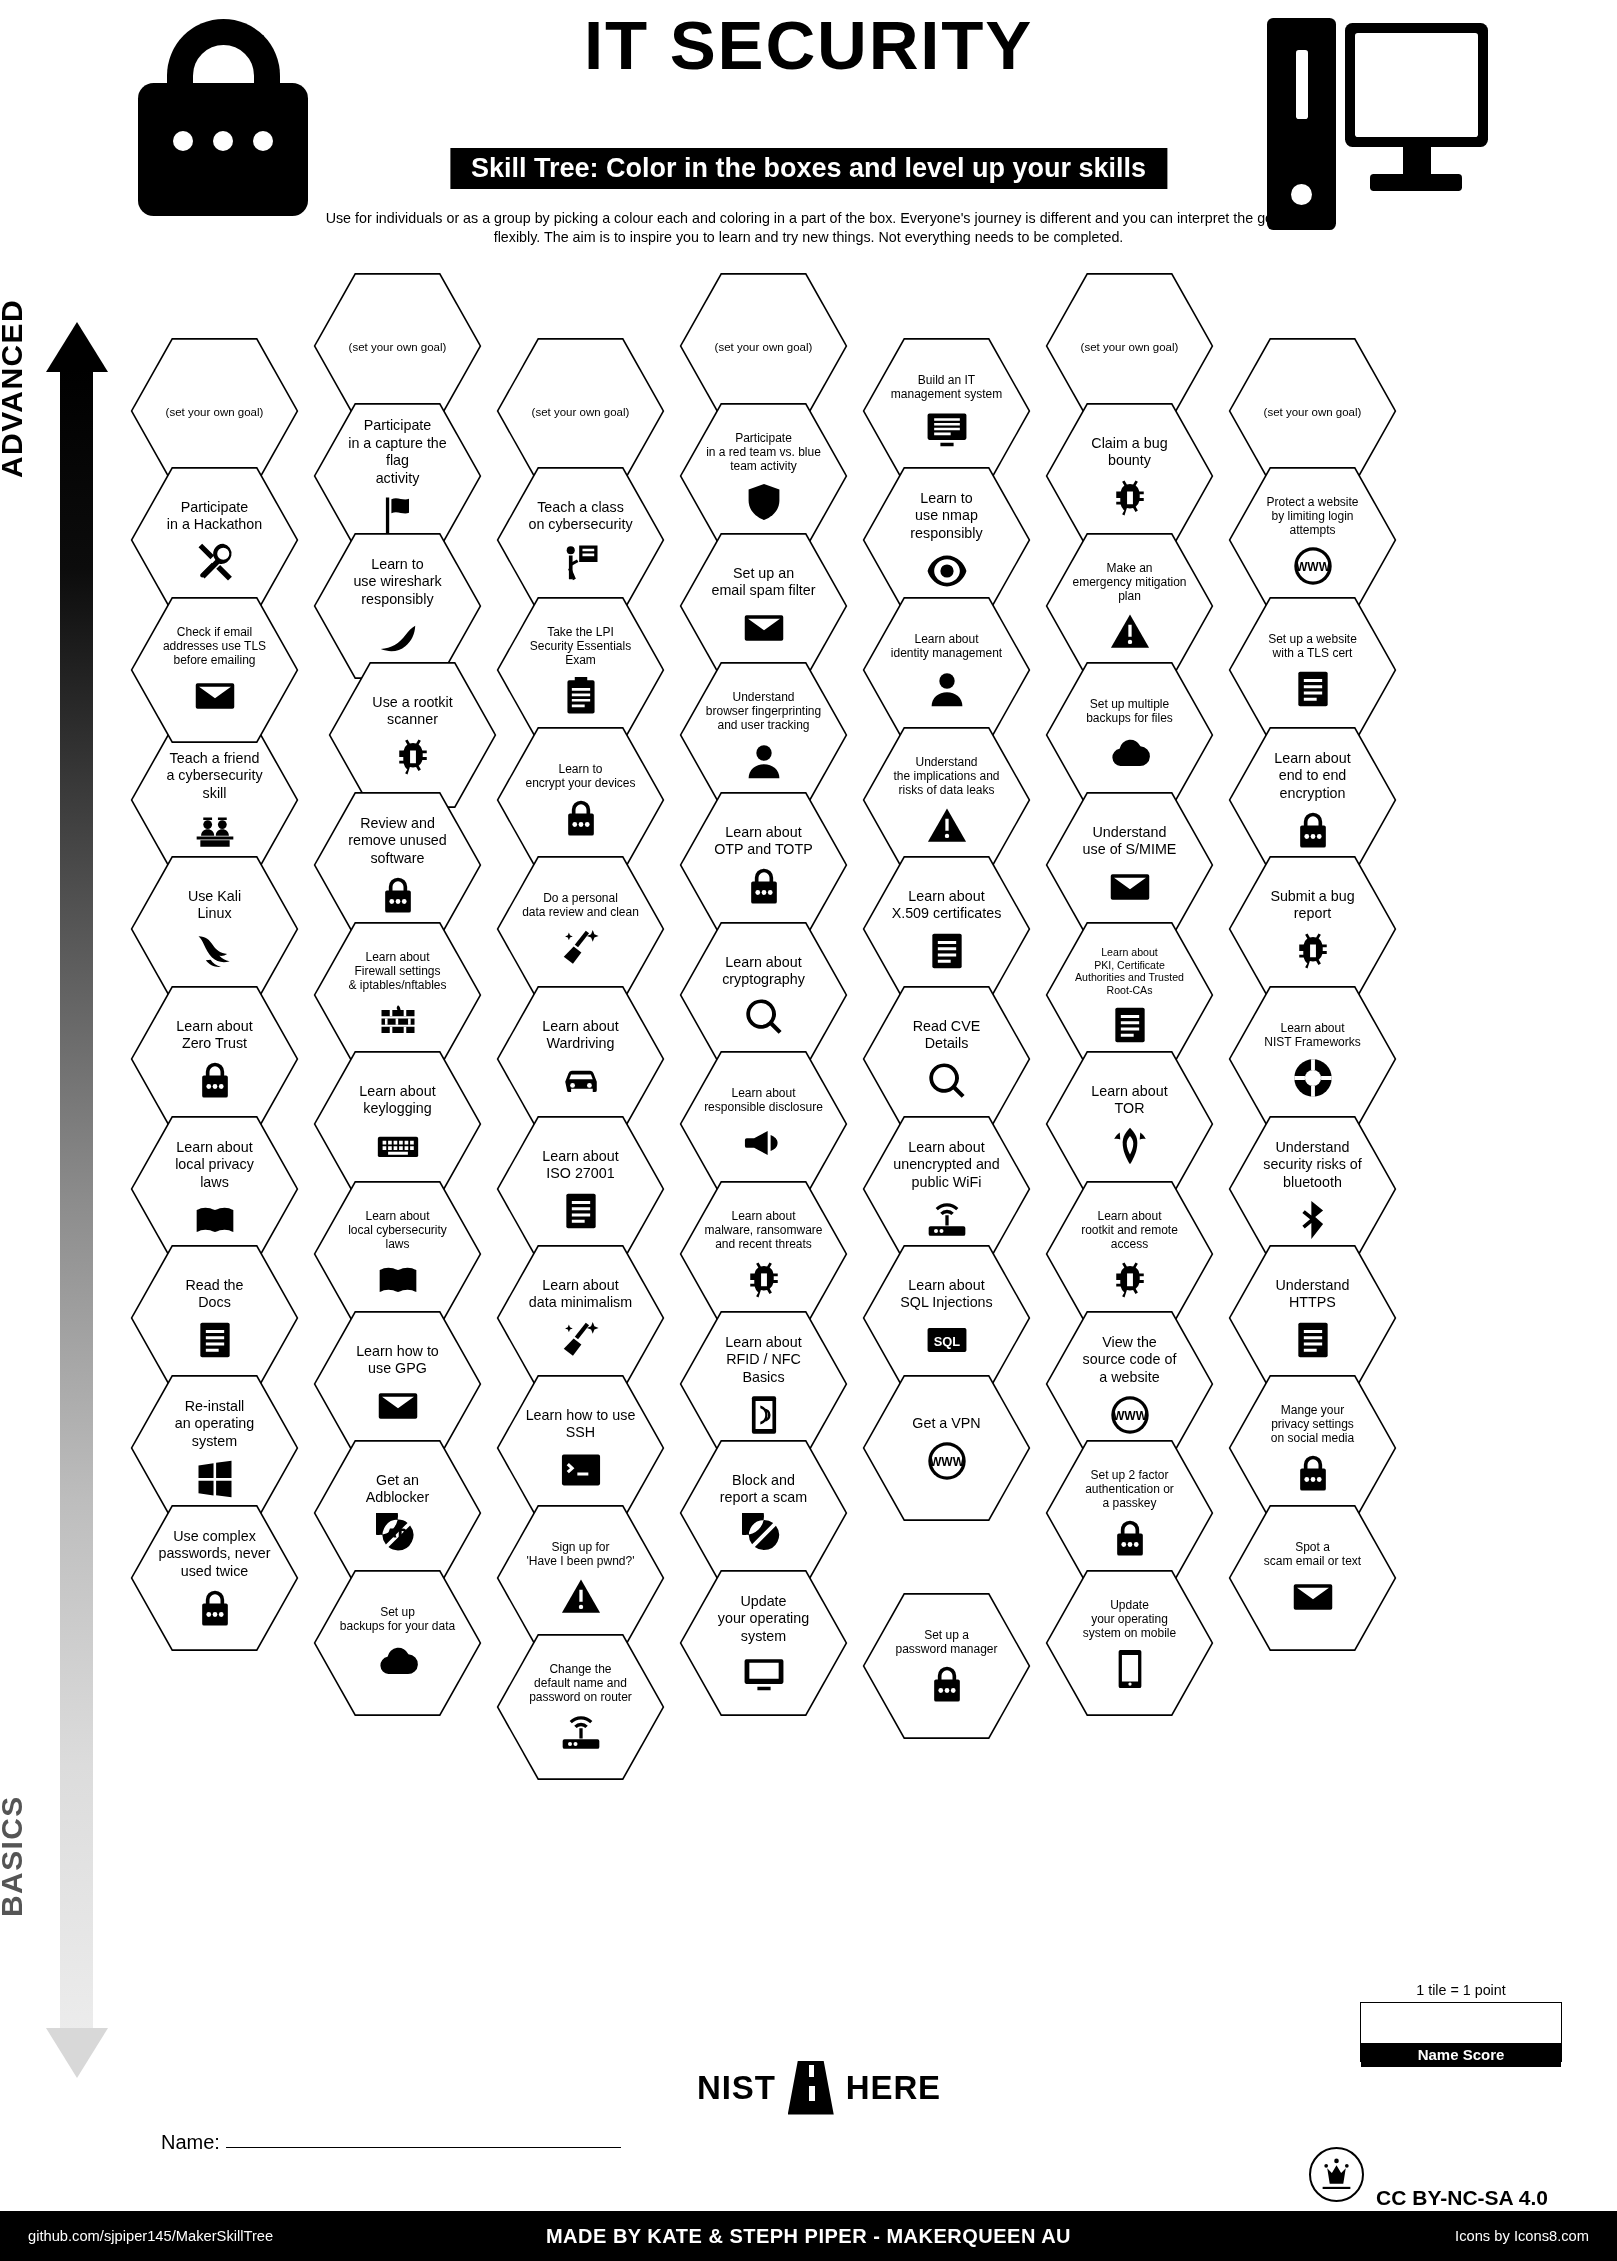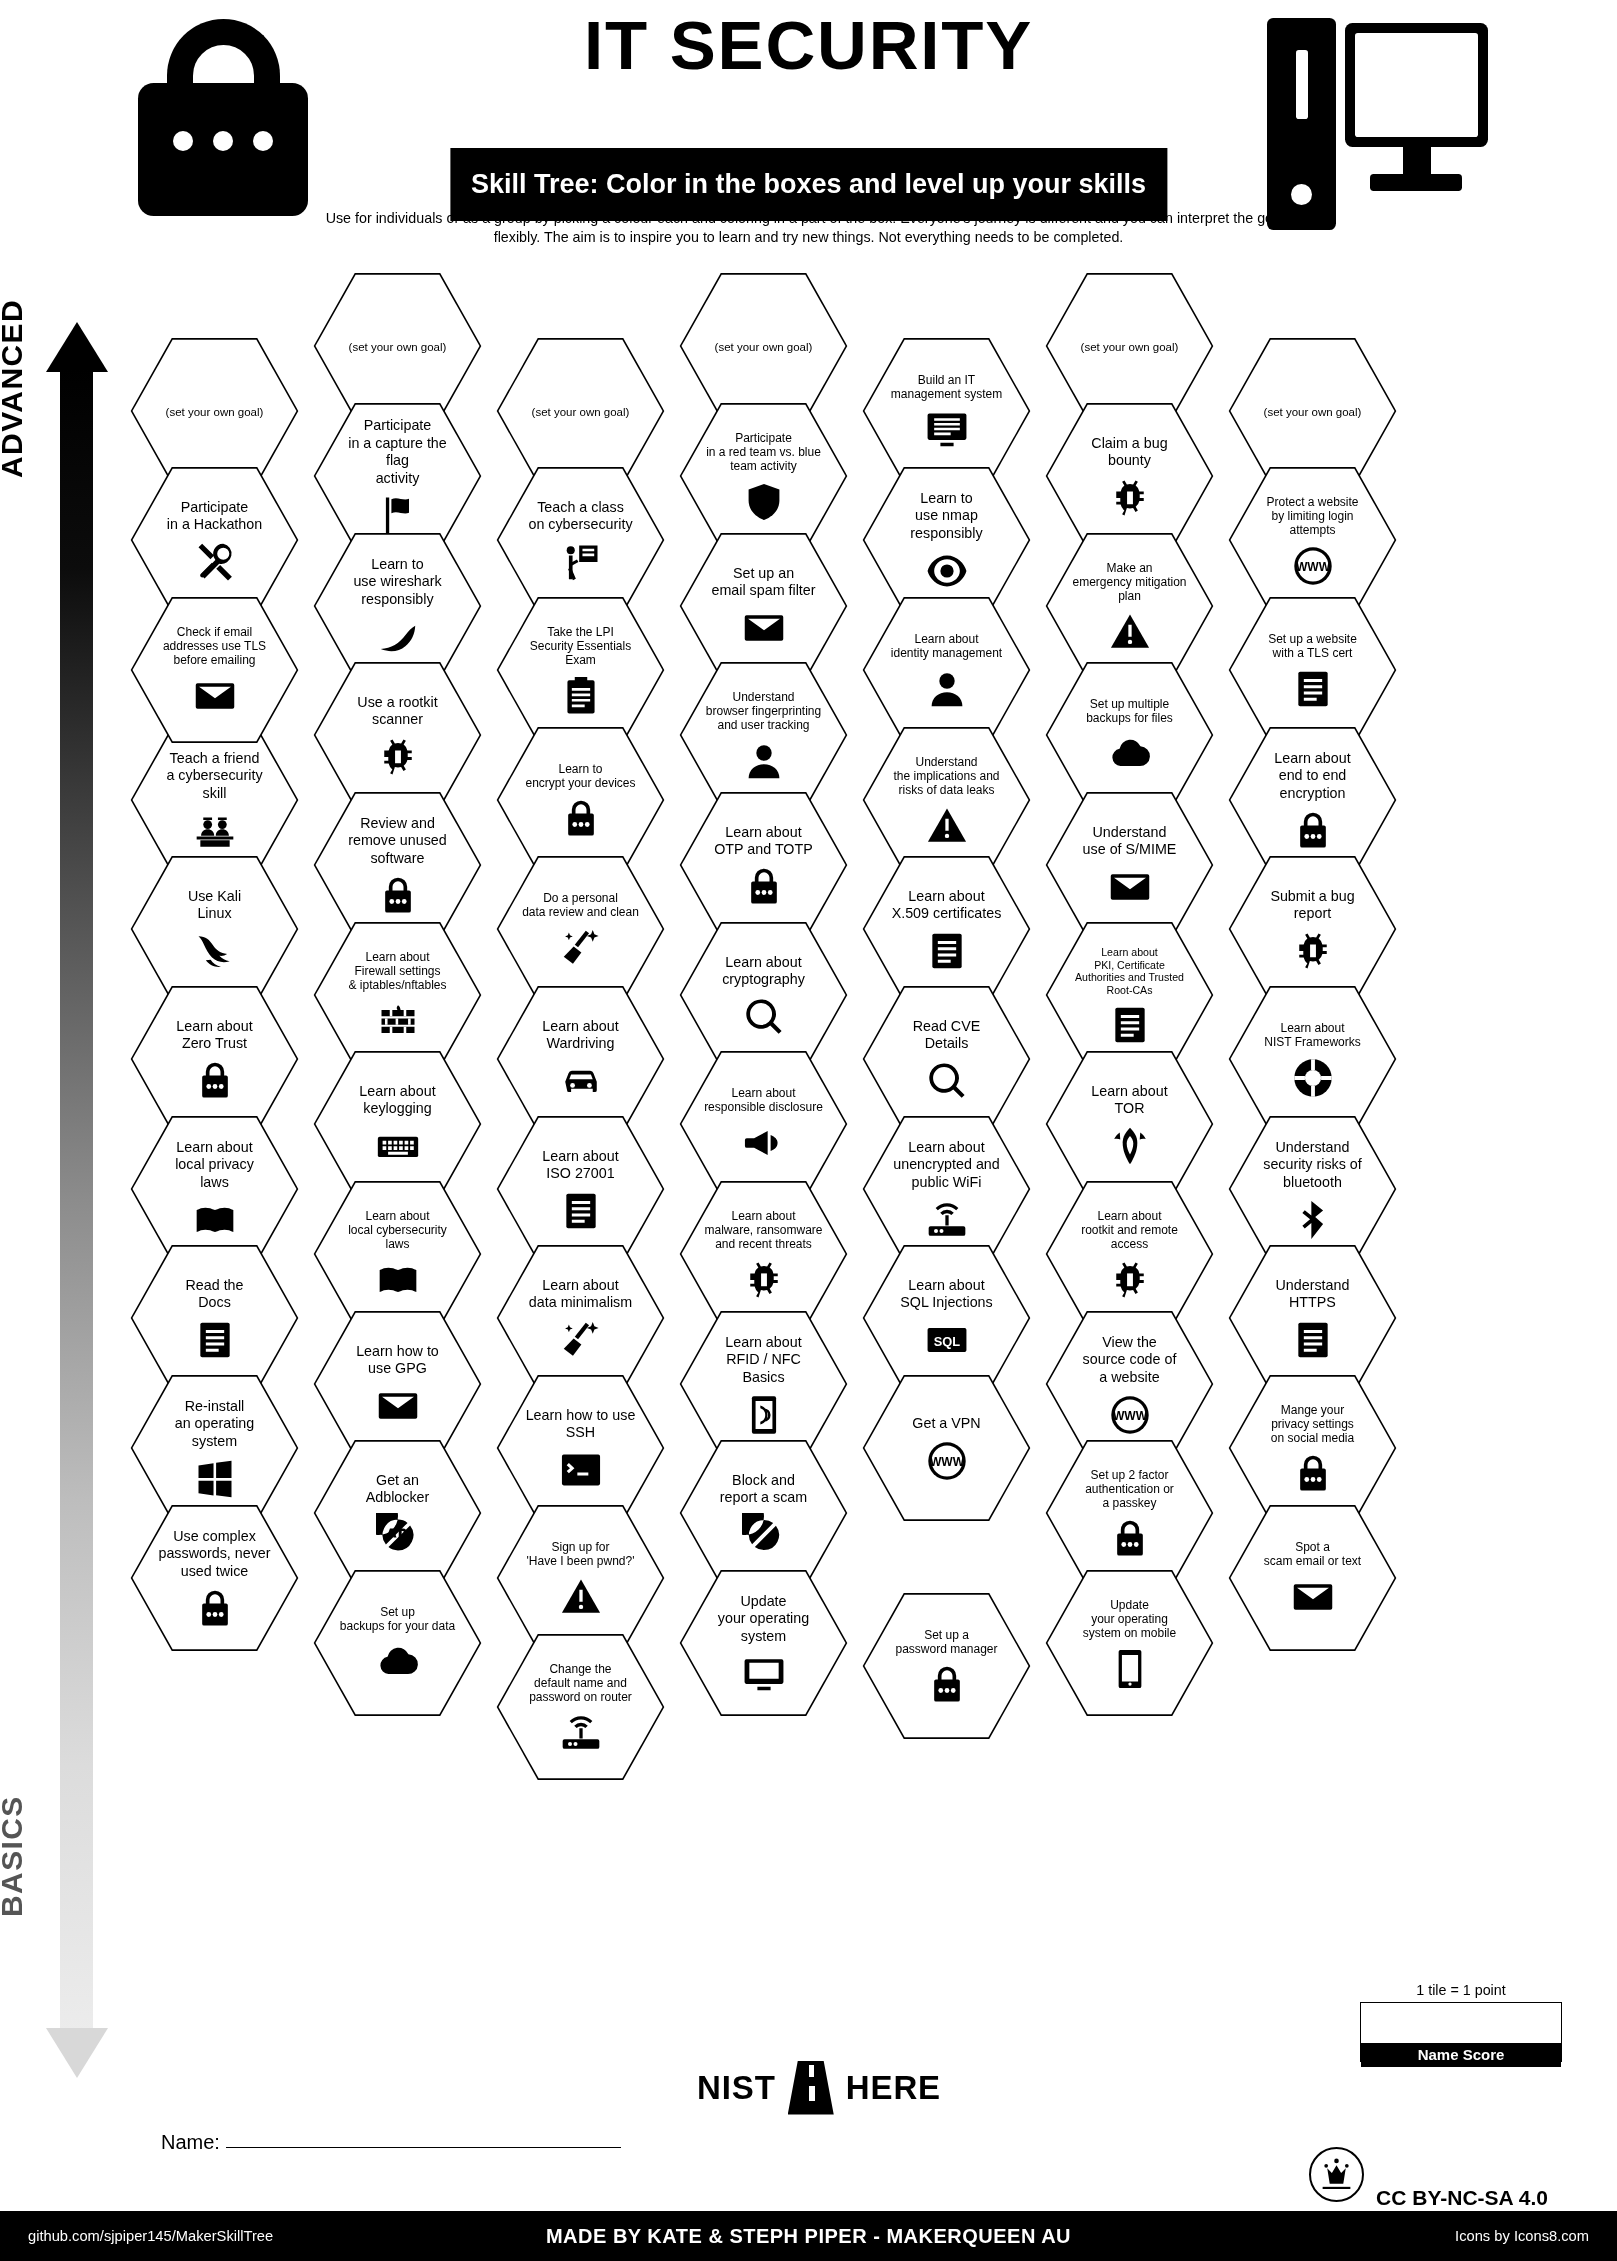--- a/index.html
+++ b/index.html
@@ -31,21 +31,21 @@
   .pc-monitor-inner { position:absolute; left:10px; top:10px; right:10px; bottom:10px; background:#fff; border-radius:2.8px; }
   .pc-neck { position:absolute; left:136px; top:138px; width:28px; height:28px; background:#000; }
   .pc-base { position:absolute; left:103px; top:165px; width:92px; height:16.6px; background:#000; border-radius:3.7px; }
 
   #title {
     position:absolute; left:0; top:6.4px; width:1617px; text-align:center;
     font-size:69px; font-weight:bold; letter-spacing:1.8px;
   }
   #subtitle-bar {
     position:absolute; left:50%; transform:translateX(-50%); top:148px;
-    background:#000; color:#fff; padding:21px 21px; font-size:27px; font-weight:bold; white-space:nowrap;
+    background:#000; color:#fff; padding:5px 21px; font-size:27px; font-weight:bold; white-space:nowrap;
   }
   #blurb {
     position:absolute; left:50%; transform:translateX(-50%); top:209px; width:966px;
     text-align:center; font-size:14.3px; line-height:1.35;
   }
 
   
   #arrow { position:absolute; left:28px; top:322px; width:97px; height:1756px; }
   #arrow-head-top {
     position:absolute; left:17.5px; top:0; width:0; height:0;
@@ -303,21 +303,21 @@
         <div class="hex-label">Learn to<br>use wireshark<br>responsibly</div>
         <div class="hex-icon">
           <svg width="44" height="44" viewBox="0 0 24 24" aria-hidden="true">
             <g fill="#000">
               <path d="M2.6 18.6c5.6-.4 10.2-3 13.6-7.8 1.6-2.2 3.2-4 5.2-5-.2 4.6-2 8.4-5.4 11.2-3.4 2.8-8 3.6-13.4 1.6z"></path>
             </g>
           </svg>
         </div>
       </div>
     </div>
-    <div class="hex" style="left: 312px; top: 659px;">
+    <div class="hex" style="left: 327px; top: 659px;">
       <div class="hex-in">
         <div class="hex-label">Use a rootkit<br>scanner</div>
         <div class="hex-icon">
           <svg width="44" height="44" viewBox="0 0 24 24" aria-hidden="true">
             <g fill="#000">
               <path d="M9 2.4l1.3 2.2a5.6 5.6 0 013.4 0L15 2.4l1.3.8-1.2 2a5.4 5.4 0 012 3.2h2.4v1.6h-2.2v2h2.2v1.6h-2.4a5.6 5.6 0 01-2 3.2l1.2 2-1.3.8-1.3-2.2a5.6 5.6 0 01-3.4 0L9 21.6l-1.3-.8 1.2-2a5.6 5.6 0 01-2-3.2H4.5v-1.6h2.2v-2H4.5V8.4h2.4a5.4 5.4 0 012-3.2l-1.2-2L9 2.4z"></path>
               <path d="M10.4 8.4h3.2v7h-3.2z" fill="#fff"></path>
             </g>
           </svg>
         </div>

